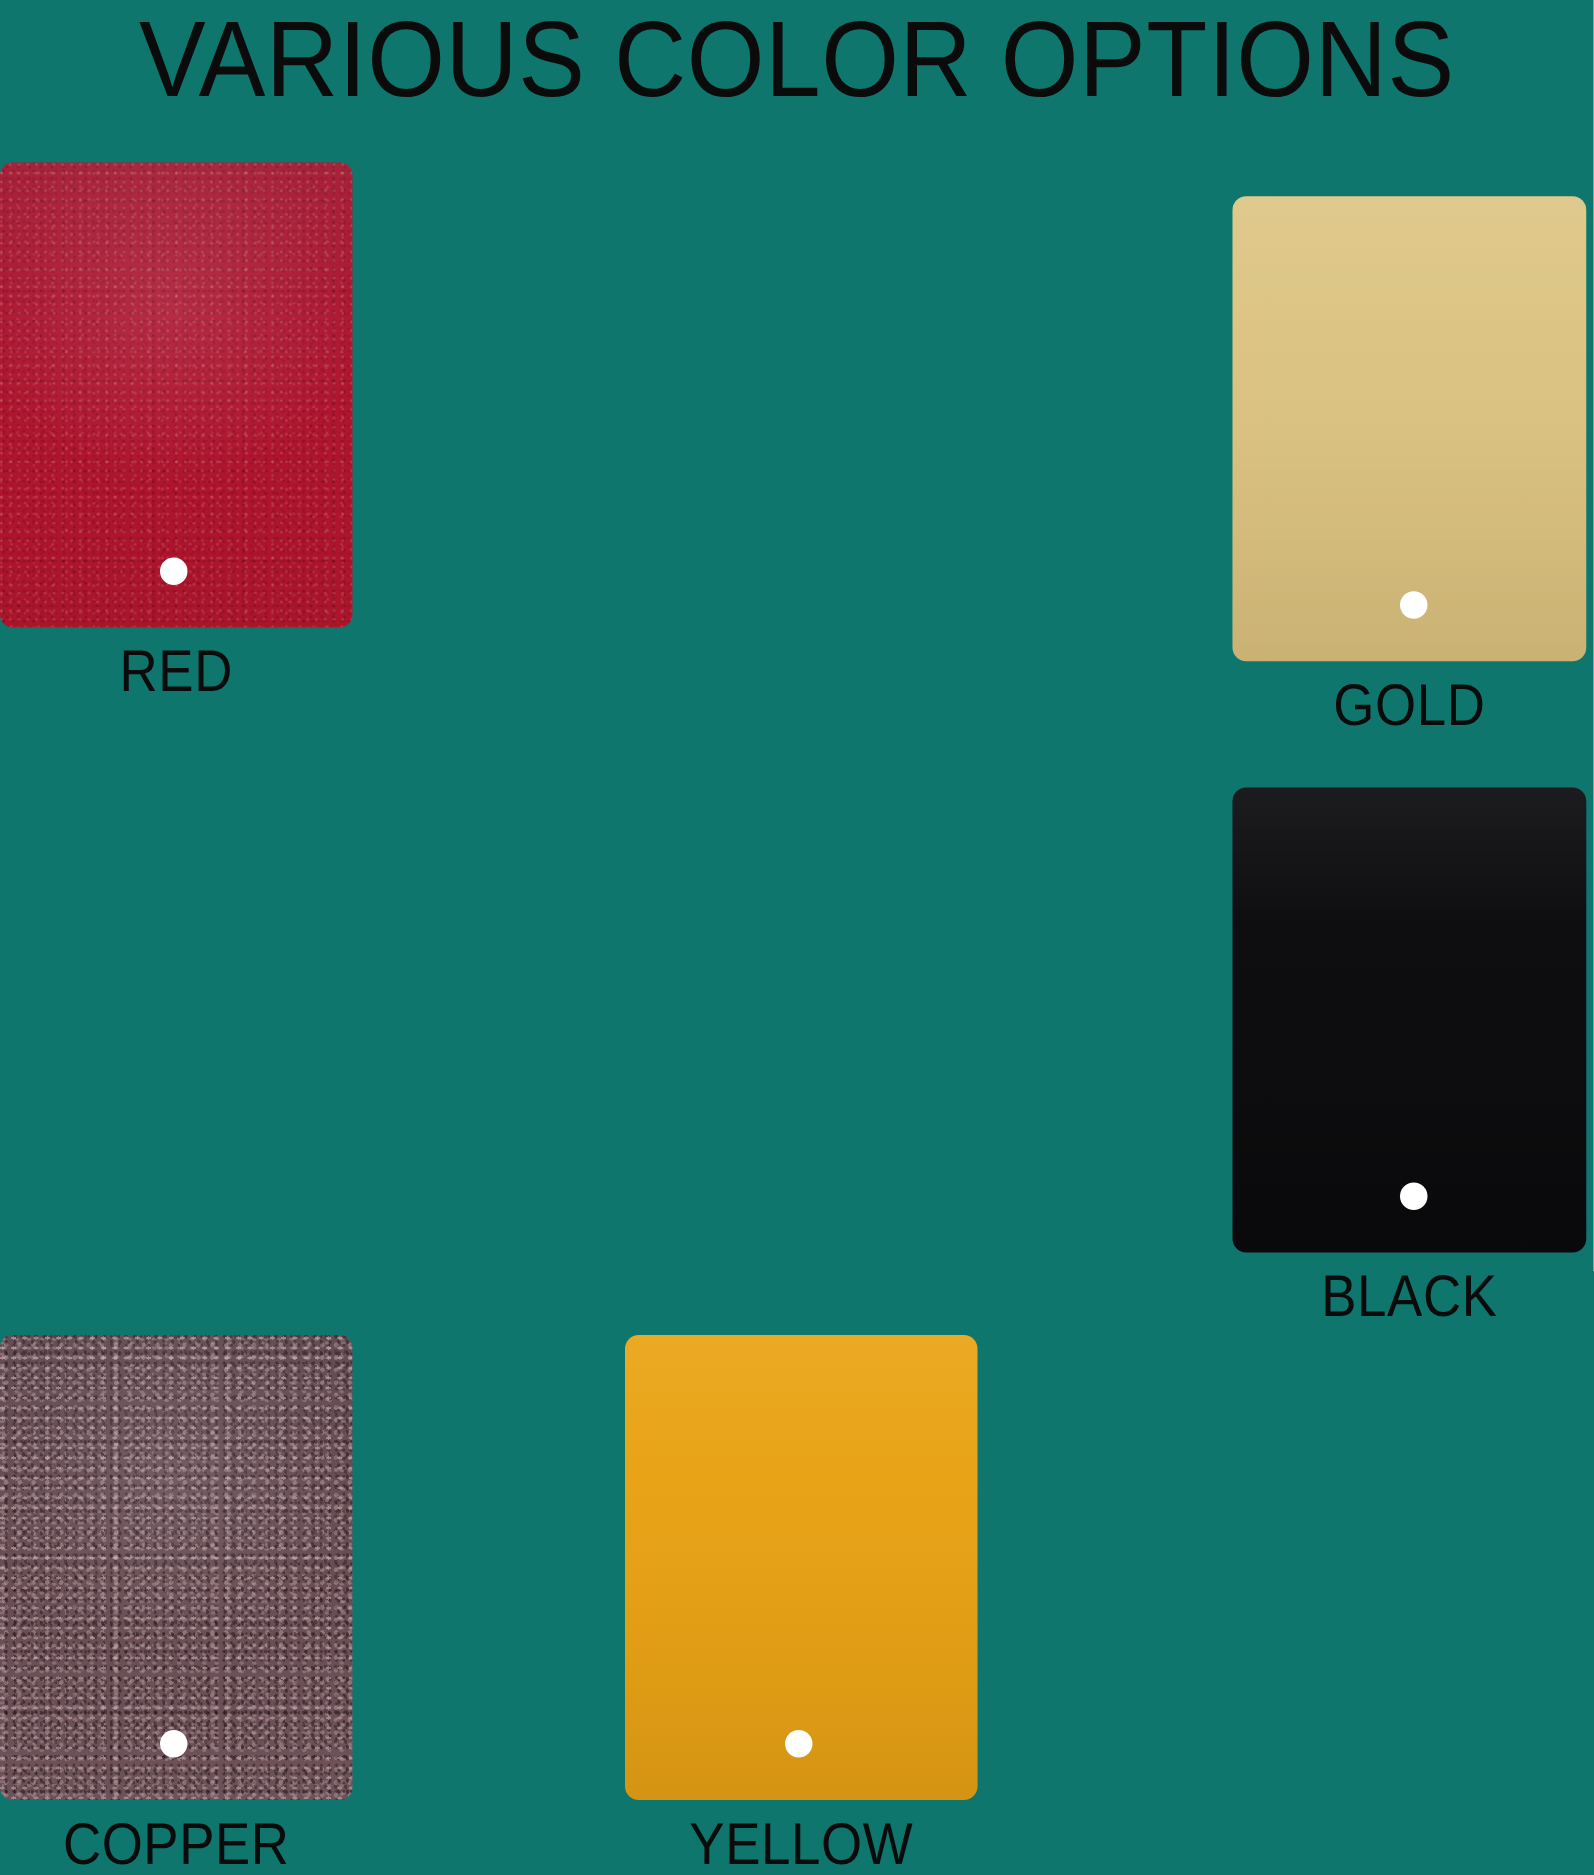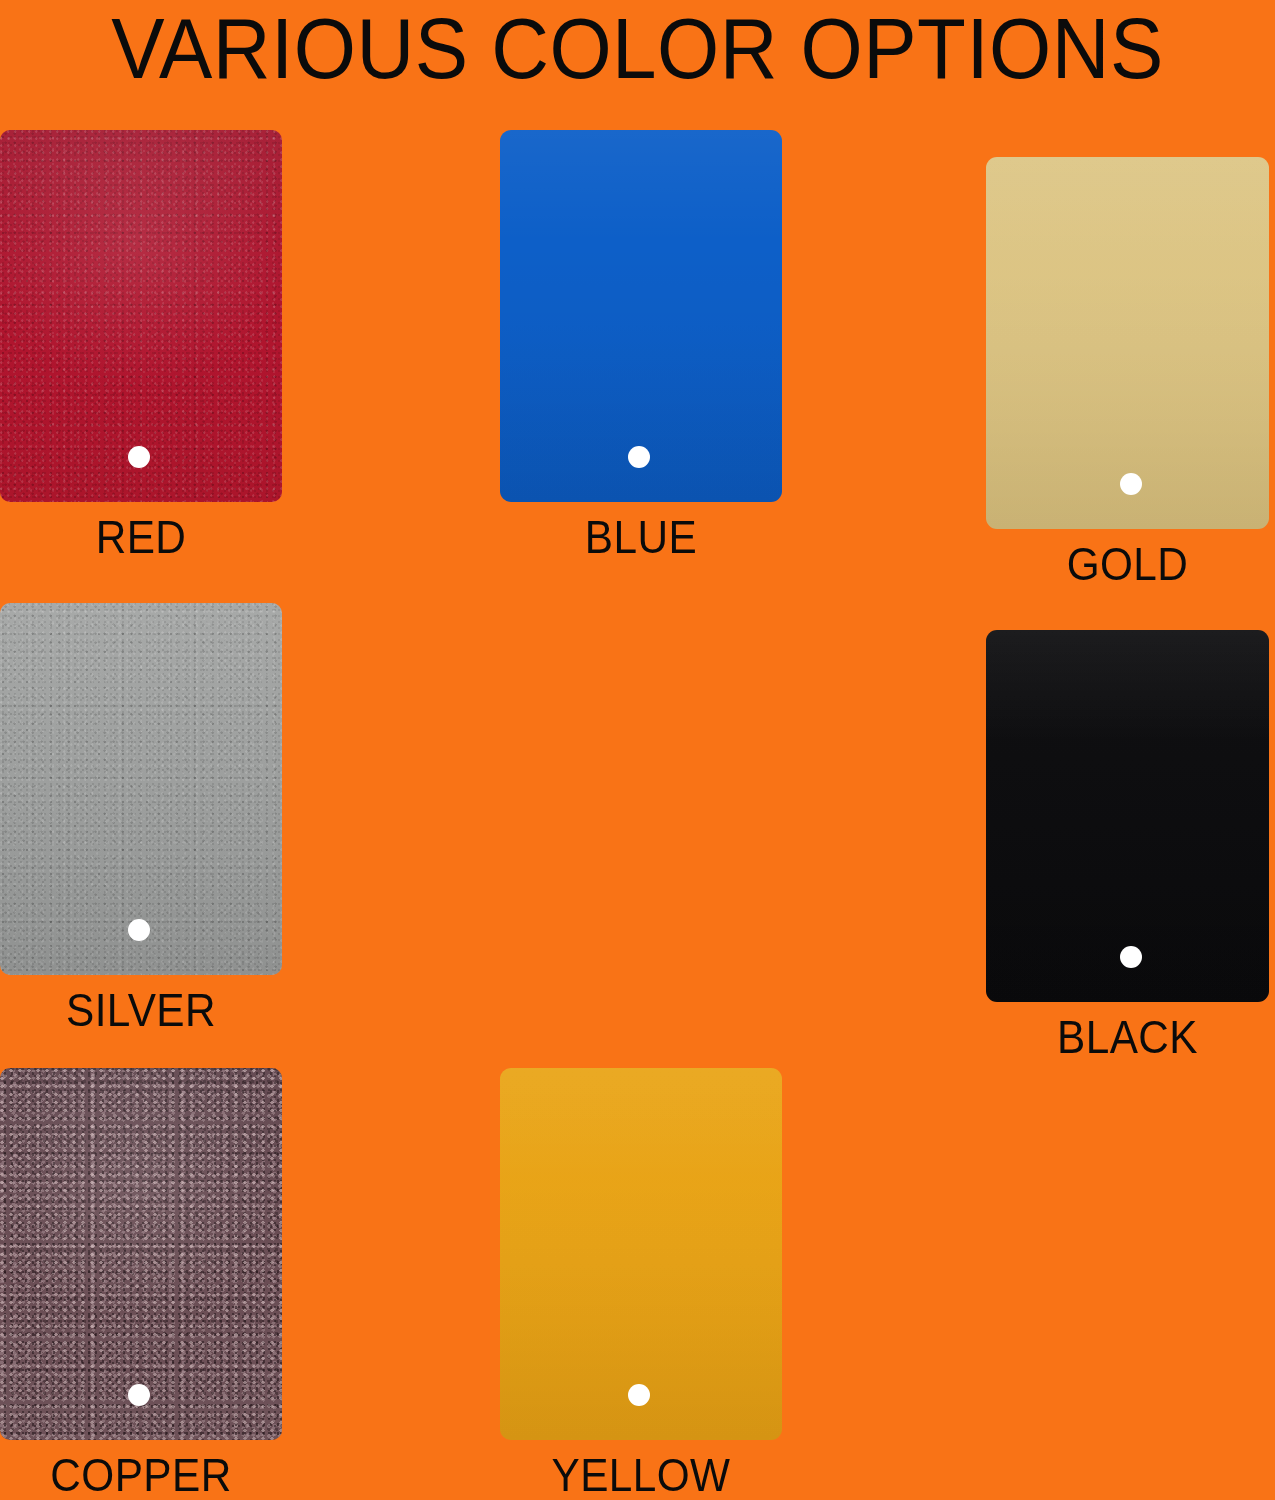--- a/index.html
+++ b/index.html
@@ -12,21 +12,21 @@
     height: 1500px;
     overflow: hidden;
     font-family: "Liberation Sans", sans-serif;
     -webkit-font-smoothing: antialiased;
   }
 
   #page {
     position: relative;
     width: 1275px;
     height: 1500px;
-    background: #f97316;
+    background: #0f766e;
     overflow: hidden;
   }
 
   
   .title {
     position: absolute;
     left: 0;
     top: -4px;
     width: 1275px;
     text-align: center;
@@ -168,44 +168,29 @@
     <div class="cell col0 row0">
       <div class="swatch" style="background: linear-gradient(rgb(164, 23, 47) 0%, rgb(179, 21, 47) 52%, rgb(184, 22, 46) 100%);">
         <div class="tex tex-speckle"></div>
         <div class="tex tex-sheen"></div>
         <div class="tex tex-vgrad"></div>
         <div class="hole" style="background: rgb(255, 255, 255);"></div>
       </div>
       <div class="label">RED</div>
     </div>
 
-    <div class="cell col1 row0">
-      <div class="swatch" style="background: linear-gradient(rgb(13, 95, 200) 0%, rgb(13, 95, 200) 52%, rgb(12, 89, 189) 100%);">
-        <div class="tex tex-vgrad"></div>
-        <div class="hole" style="background: rgb(255, 255, 255);"></div>
-      </div>
-      <div class="label">BLUE</div>
-    </div>
 
     <div class="cell col2 row0">
       <div class="swatch" style="background: linear-gradient(rgb(221, 198, 134) 0%, rgb(220, 196, 131) 52%, rgb(216, 191, 124) 100%);">
         <div class="tex tex-vgrad"></div>
         <div class="hole" style="background: rgb(255, 255, 255);"></div>
       </div>
       <div class="label">GOLD</div>
     </div>
 
-    <div class="cell col0 row1">
-      <div class="swatch" style="background: linear-gradient(rgb(163, 165, 164) 0%, rgb(159, 161, 160) 52%, rgb(154, 156, 155) 100%);">
-        <div class="tex tex-speckle"></div>
-        <div class="tex tex-vgrad"></div>
-        <div class="hole" style="background: rgb(255, 255, 255);"></div>
-      </div>
-      <div class="label">SILVER</div>
-    </div>
 
 
     <div class="cell col2 row1">
       <div class="swatch" style="background: linear-gradient(rgb(16, 16, 18) 0%, rgb(13, 13, 15) 52%, rgb(10, 10, 12) 100%);">
         <div class="tex tex-vgrad"></div>
         <div class="hole" style="background: rgb(255, 255, 255);"></div>
       </div>
       <div class="label">BLACK</div>
     </div>
 

